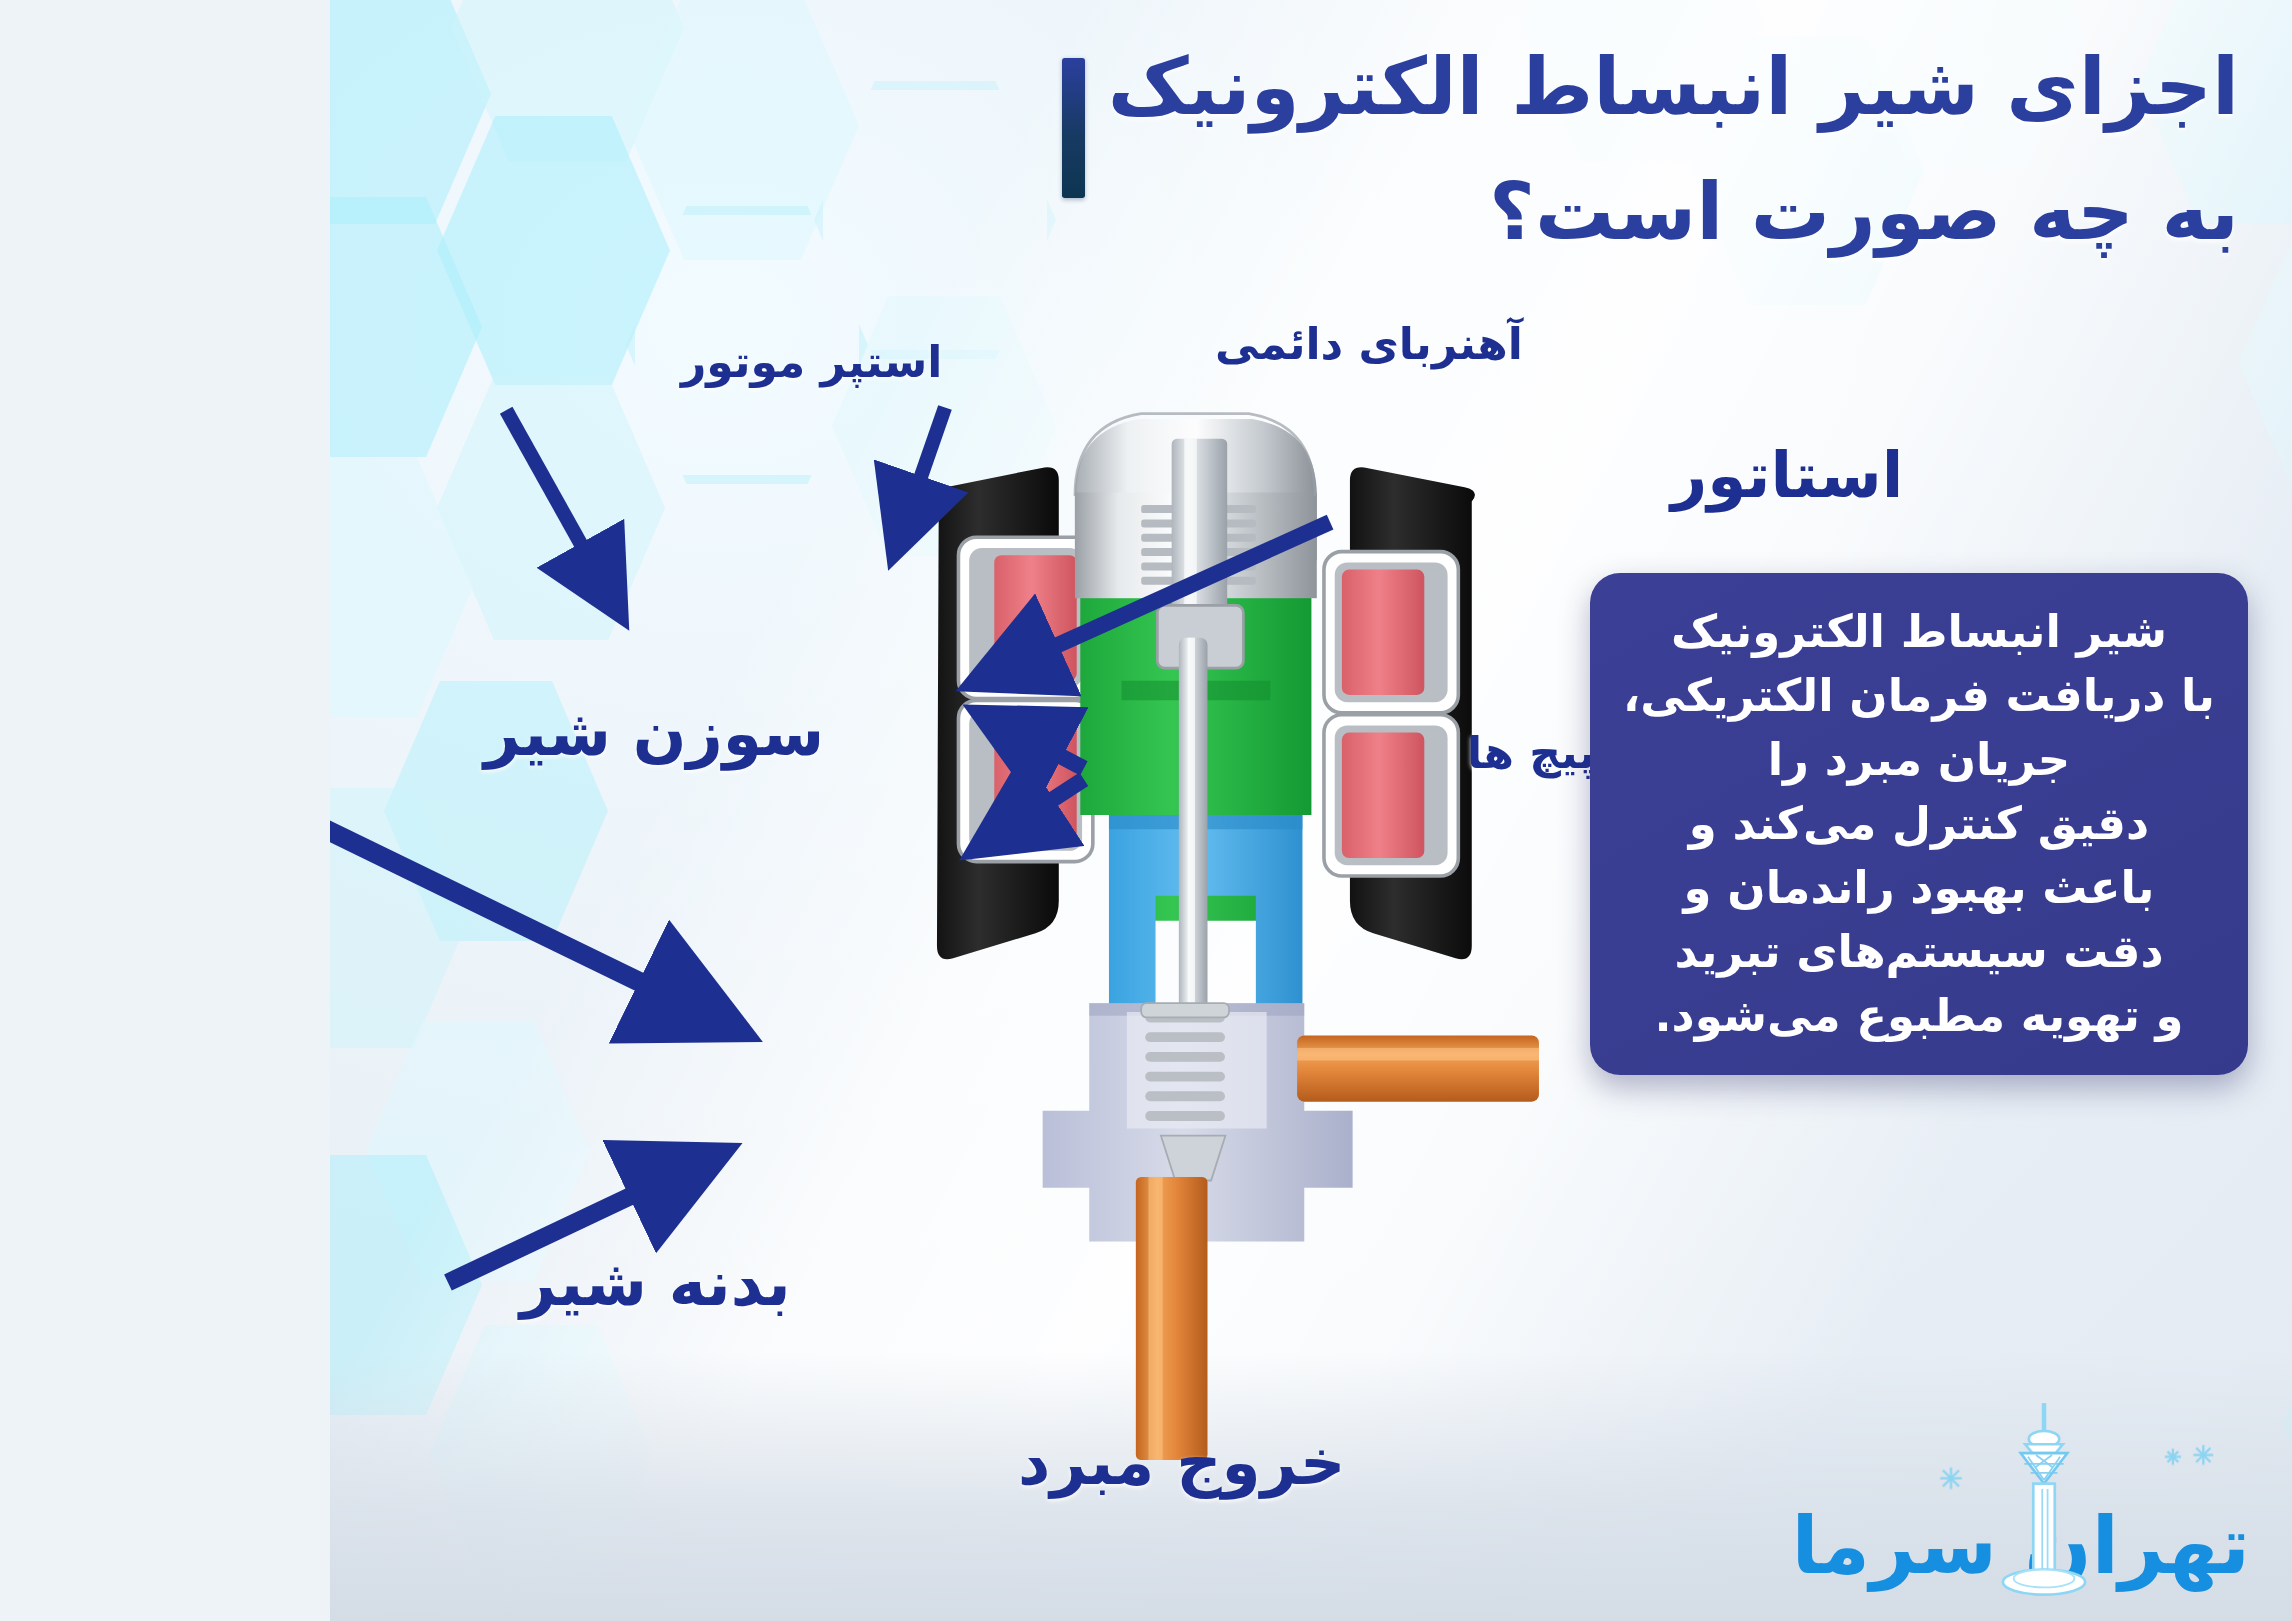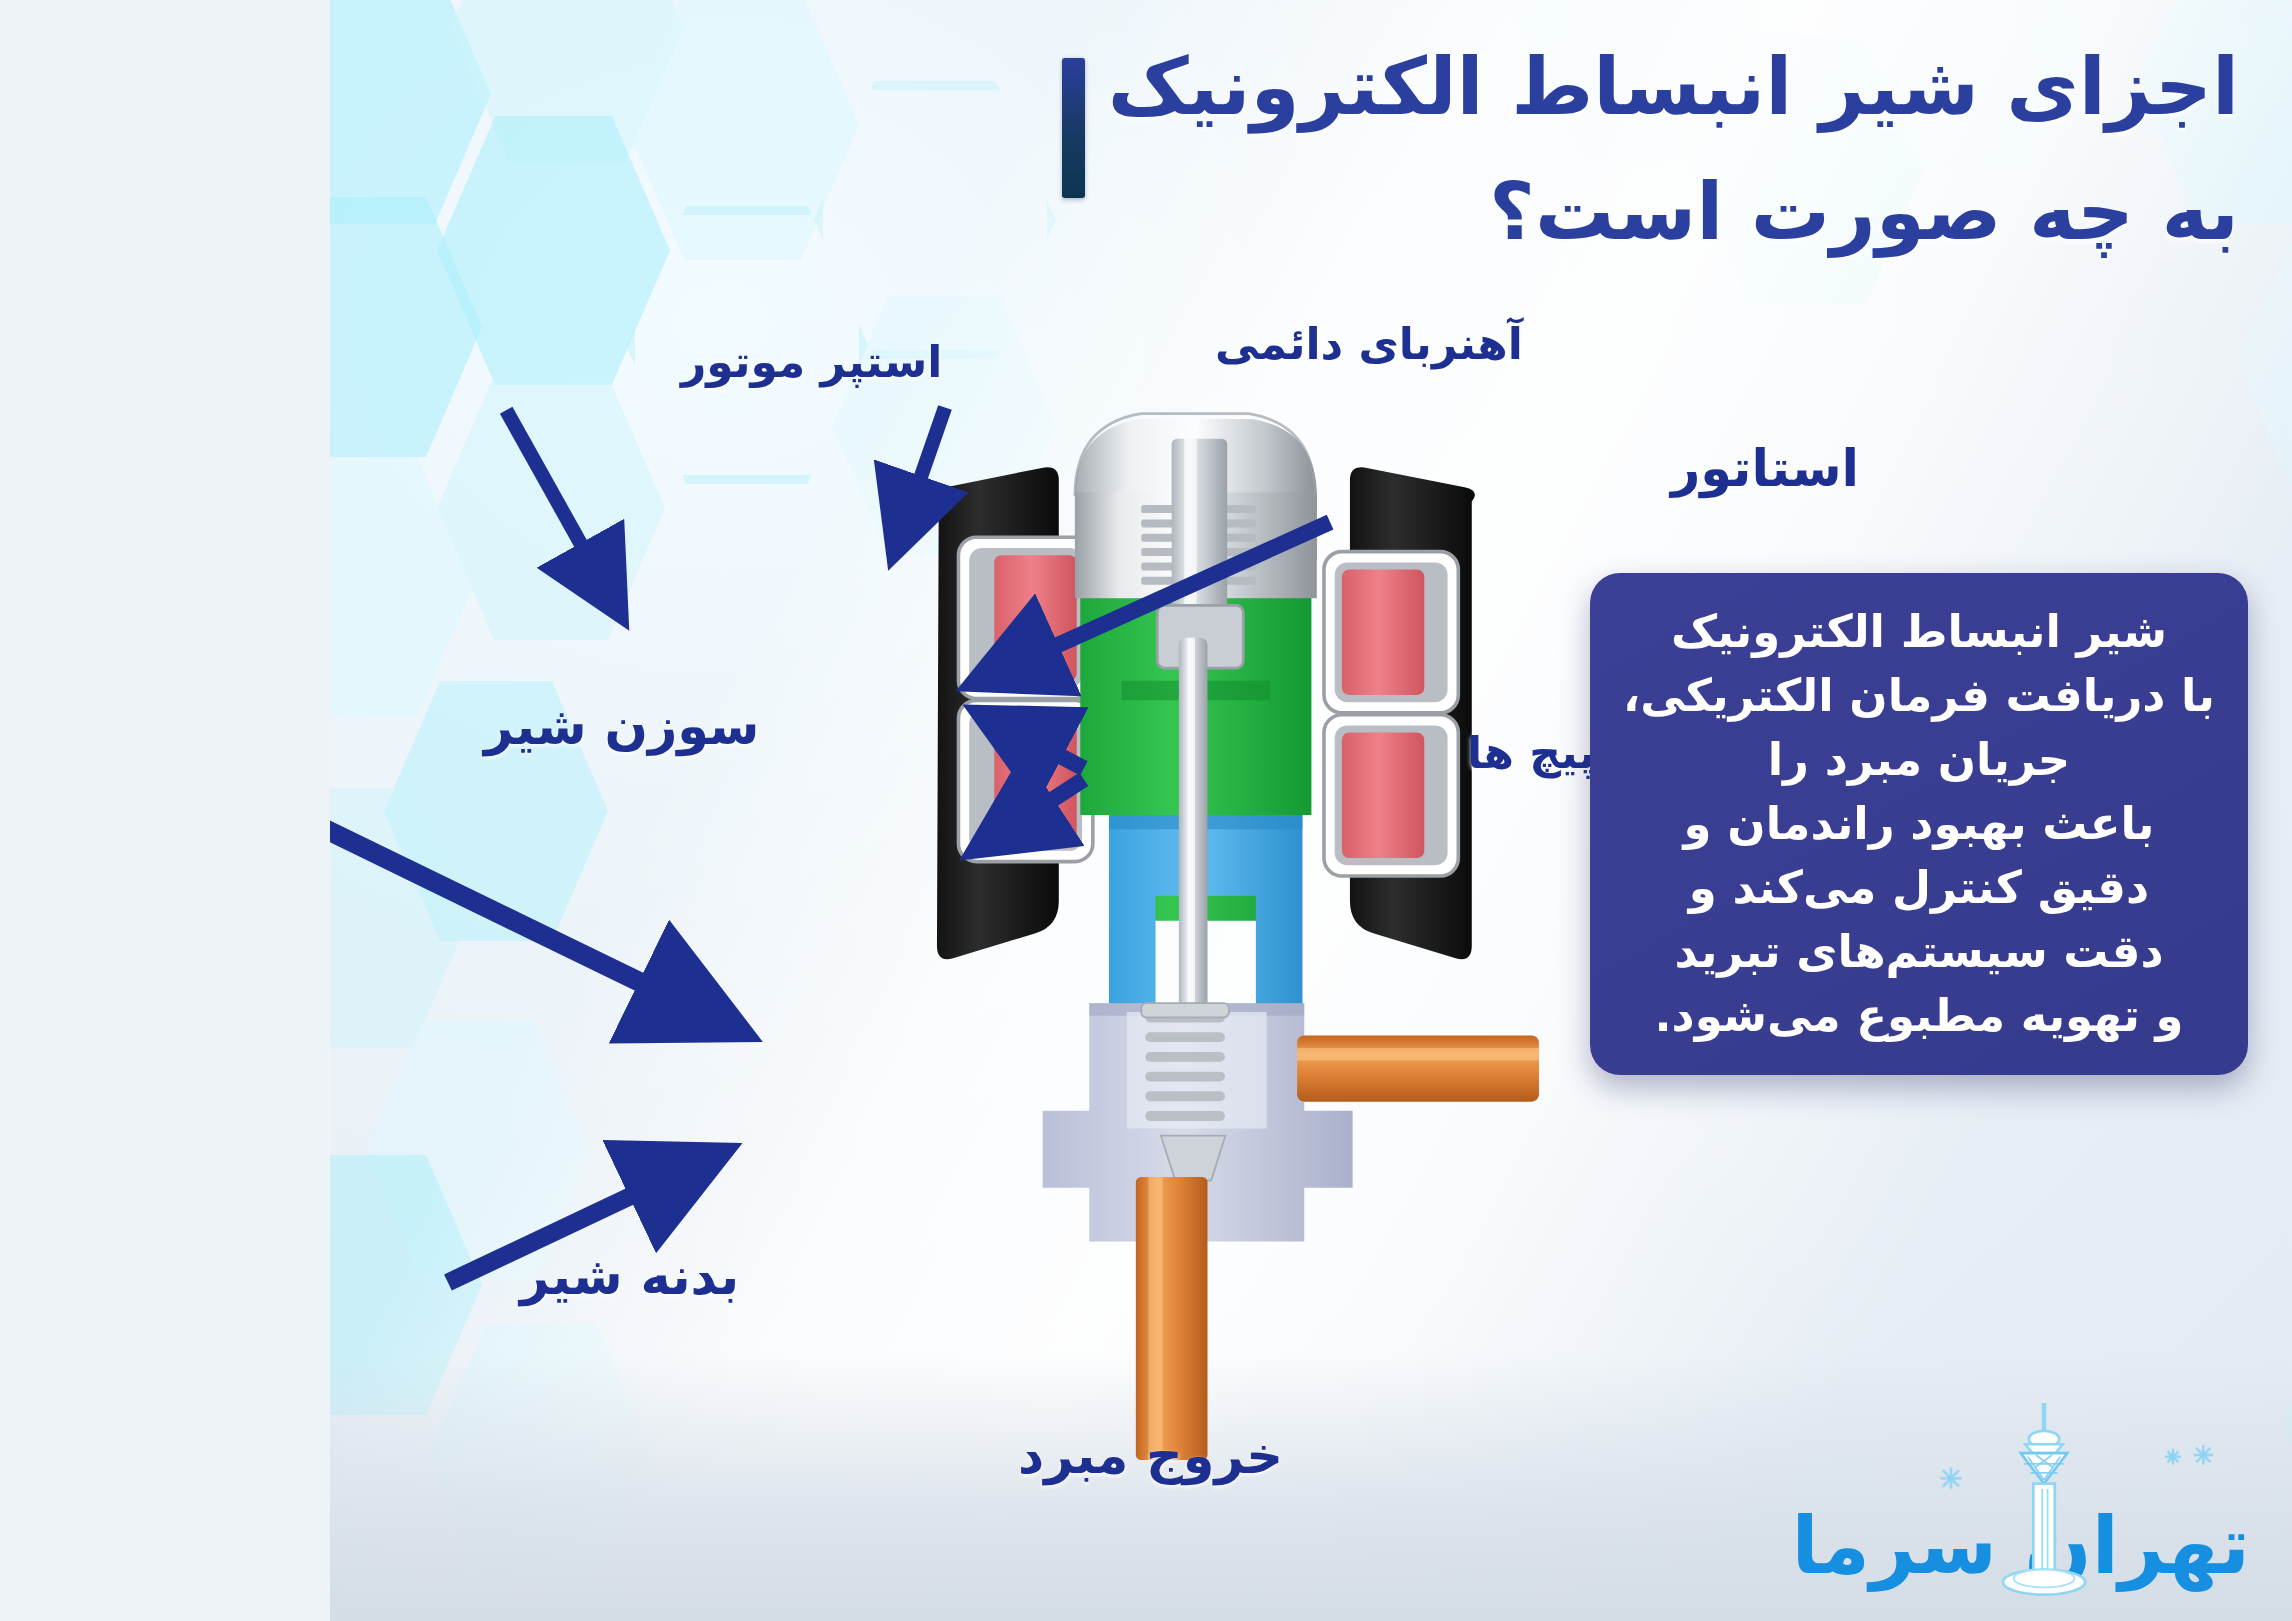--- a/index.html
+++ b/index.html
@@ -93,21 +93,21 @@
   
   .lbl{
     position:absolute;
     color:#1d2f91;
     font-weight:bold;
     white-space:nowrap;
     text-shadow:0 1.8px 4.5px rgba(255,255,255,.9);
     z-index:7;
   }
   .lbl.sz-b{font-size:44px;}
-  .lbl.sz-c{font-size:51px;}
+  .lbl.sz-c{font-size:63px;}
 
   
   .arrows{position:absolute;inset:0;z-index:6;pointer-events:none;}
 
   
   .valve{
     position:absolute;
     left:546px; top:385px;
     width:663px; height:1075px;
     z-index:5;
@@ -174,22 +174,22 @@
       <span class="l2">به چه صورت است؟</span>
     </div>
     <div class="title-bar"></div>
   </div>
 
   <div class="infocard">
     <div class="infotext">
       <div>شیر انبساط الکترونیک</div>
       <div>با دریافت فرمان الکتریکی،</div>
       <div>جریان مبرد را</div>
+      <div>دقیق کنترل می‌کند و</div>
       <div>باعث بهبود راندمان و</div>
-      <div>دقیق کنترل می‌کند و</div>
       <div>دقت سیستم‌های تبرید</div>
       <div>و تهویه مطبوع می‌شود.</div>
     </div>
   </div>
 
   <div class="valve">
     <svg viewBox="0 0 740 1200" width="663" height="1075" xmlns="http://www.w3.org/2000/svg">
       <defs>
         <linearGradient id="gChrome" x1="0" y1="0" x2="1" y2="0">
           <stop offset="0%" stop-color="#9aa0a6"></stop>

